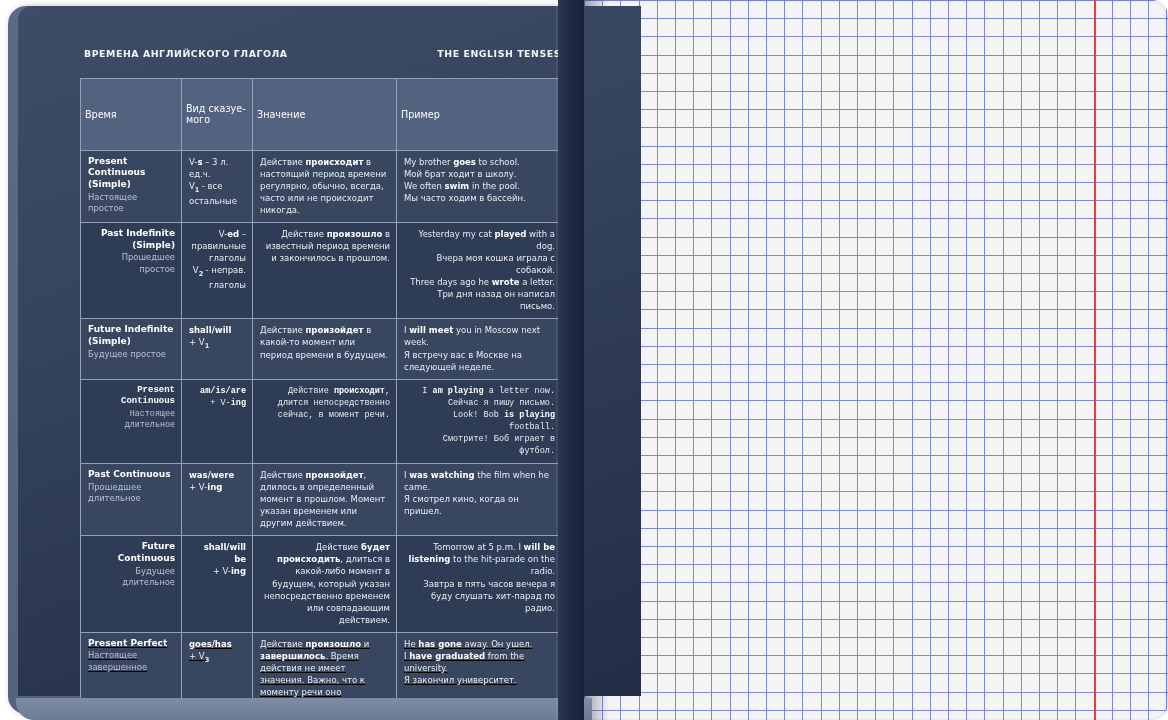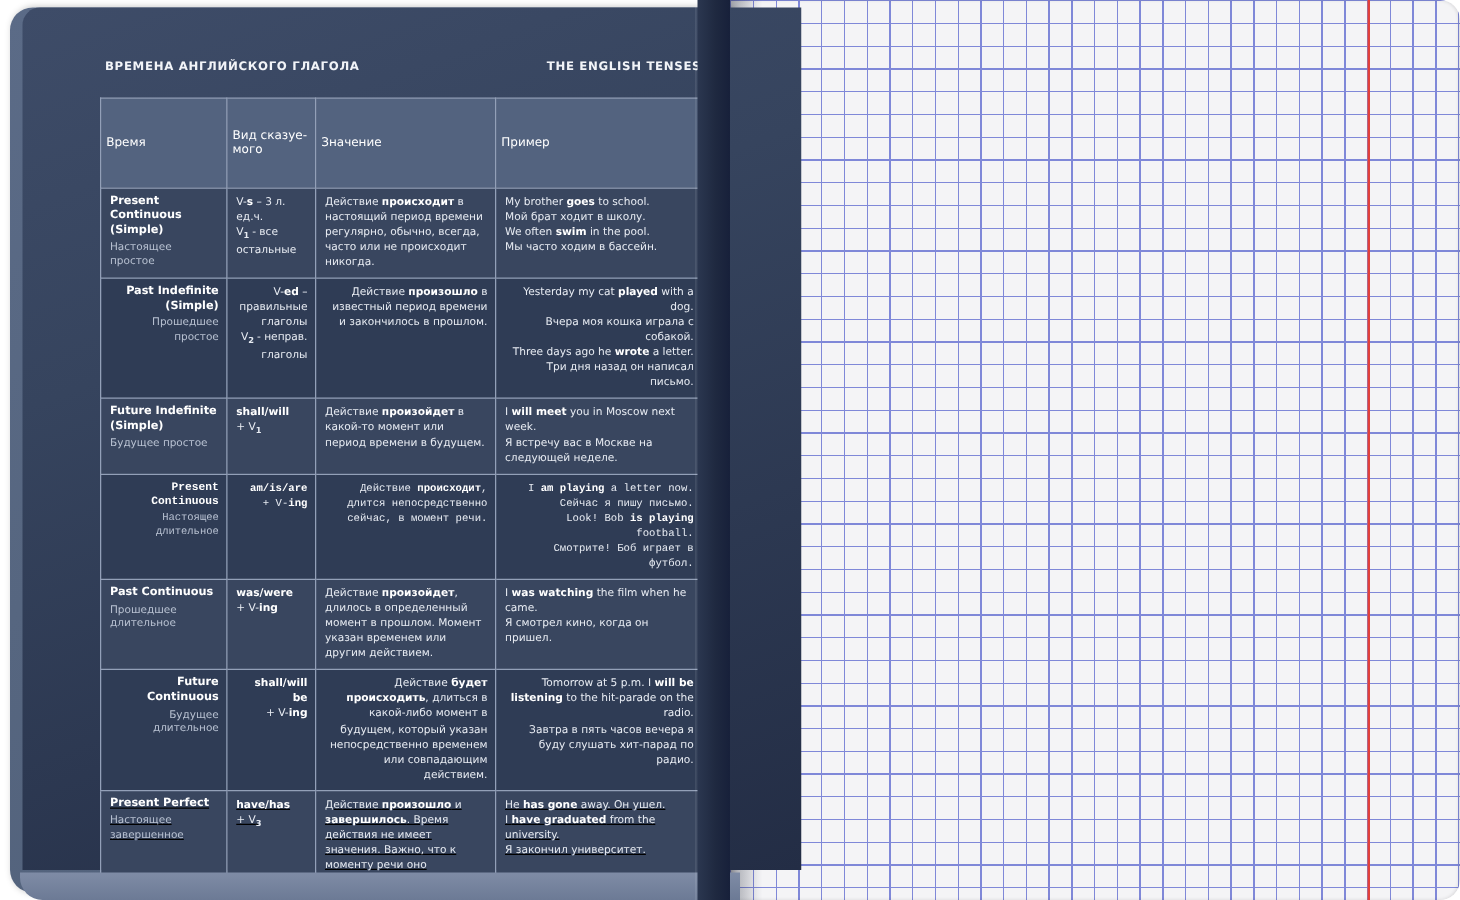--- a/index.html
+++ b/index.html
@@ -184,21 +184,21 @@
               </td>
               <td class="form"><b>shall/will be</b><br>+ V-<b>ing</b></td>
               <td class="mean">Действие <b>будет происходить</b>, длиться в какой-либо момент в будущем, который указан непосредственно временем или совпадающим действием.</td>
               <td class="ex">Tomorrow at 5 p.m. I <b>will be listening</b> to the hit-parade on the radio.<br>Завтра в пять часов вечера я буду слушать хит-парад по радио.</td>
             </tr>
             <tr class="row-a" style="height: 99px; text-decoration: underline;">
               <td>
                 <span class="tense-en">Present Perfect</span>
                 <span class="tense-ru">Настоящее завершенное</span>
               </td>
-              <td class="form"><b>have/has</b><br>+ V<sub>3</sub></td>
+              <td class="form"><b>goes/has</b><br>+ V<sub>3</sub></td>
               <td class="mean">Действие <b>произошло</b> и <b>завершилось</b>. Время действия не имеет значения. Важно, что к моменту речи оно завершилось, и мы имеем дело с результатом, последствиями.</td>
               <td class="ex">He <b>has gone</b> away. Он ушел.<br>I <b>have graduated</b> from the university.<br>Я закончил университет.</td>
             </tr>
             <tr class="row-b" style="height: 64px;">
               <td>
                 <span class="tense-en">Past Perfect</span>
                 <span class="tense-ru">Прошедшее завершенное</span>
               </td>
               <td class="form"><b>had</b> + V<sub>3</sub></td>
               <td class="mean">Действие <b>произошло</b> в прошлом и з<b>авершилось</b> к моменту времени или другого действия в прошлом.</td>

